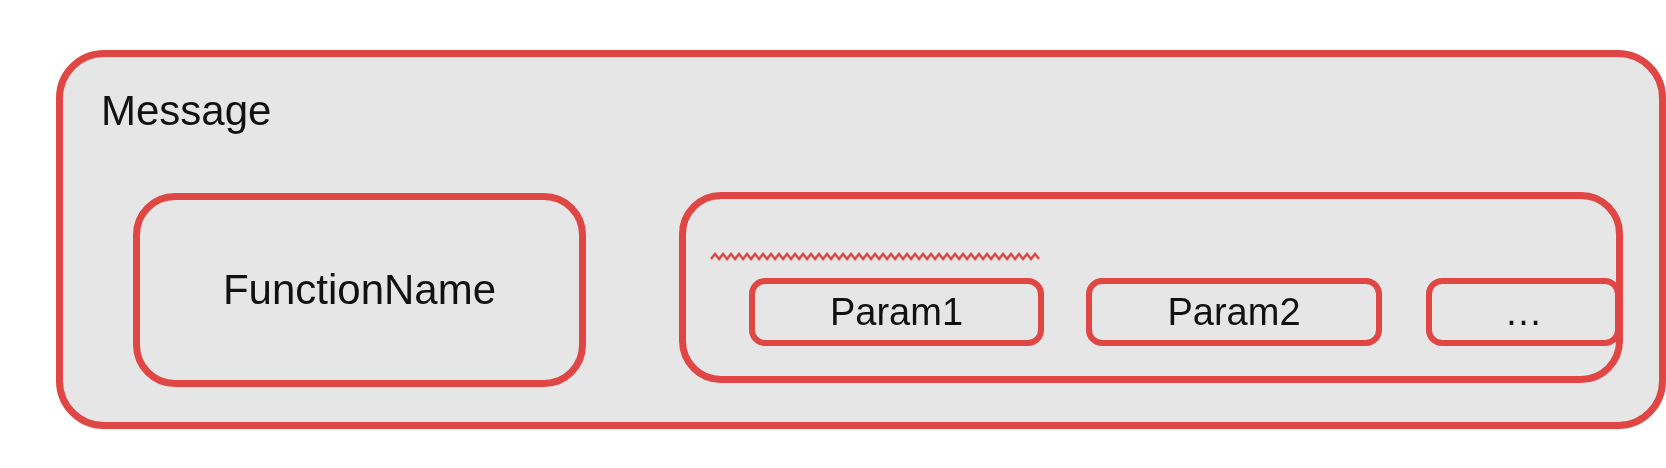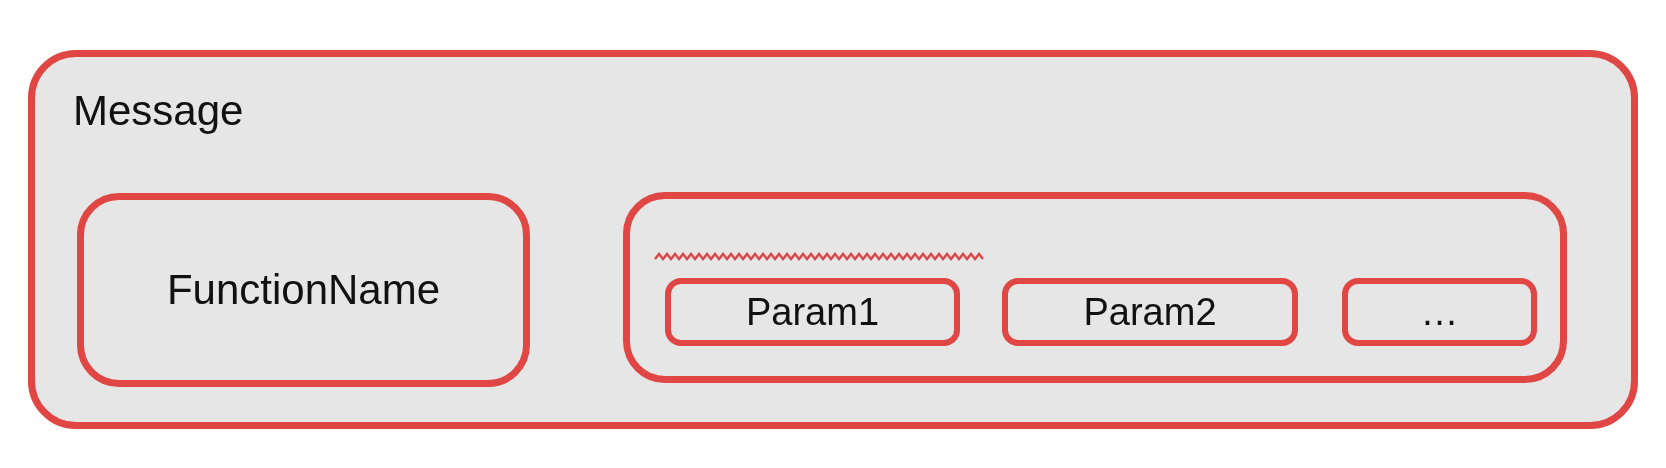--- a/index.html
+++ b/index.html
@@ -14,20 +14,21 @@
     background: var(--canvas-bg, #ffffff);
     font-family: "Liberation Sans", "DejaVu Sans", sans-serif;
     color: var(--text, #111111);
     overflow: hidden;
   }
   .box {
     box-sizing: border-box;
     position: absolute;
     border-style: solid;
     border-color: var(--accent-red, #e04643);
+    margin-left: 28px;
   }
   .outer-box {
     left: 28px; top: 50px;
     width: 1610px; height: 379px;
     border-width: 7px;
     border-radius: 48px;
     background: var(--box-fill, #e6e6e6);
   }
   .message-label {
     position: absolute;

